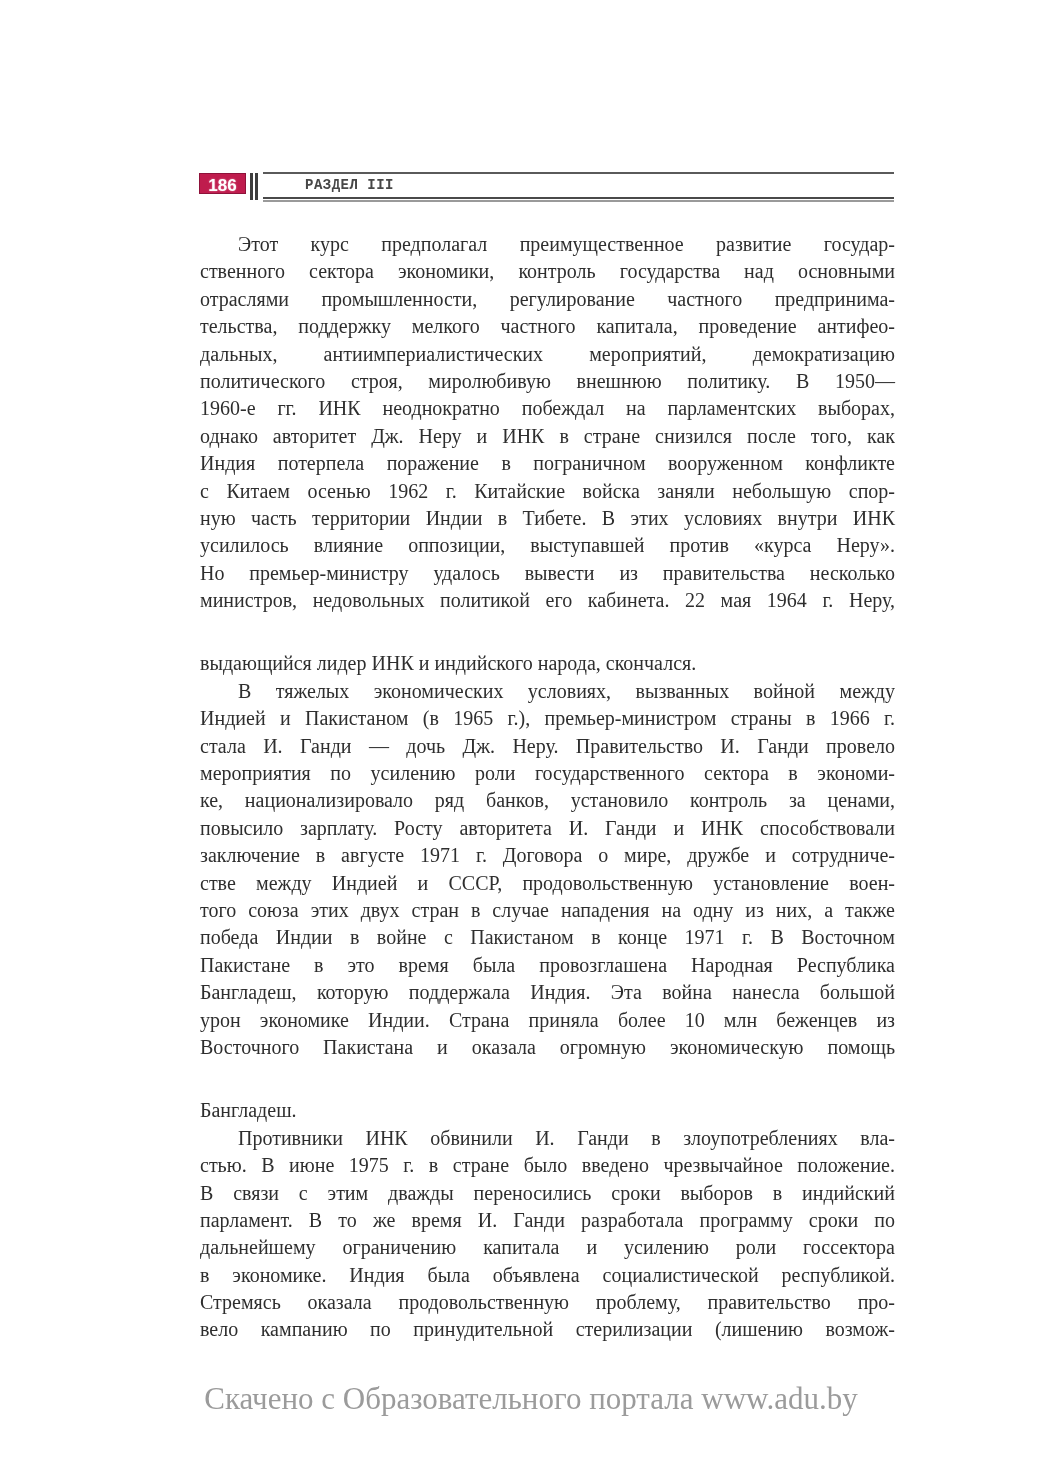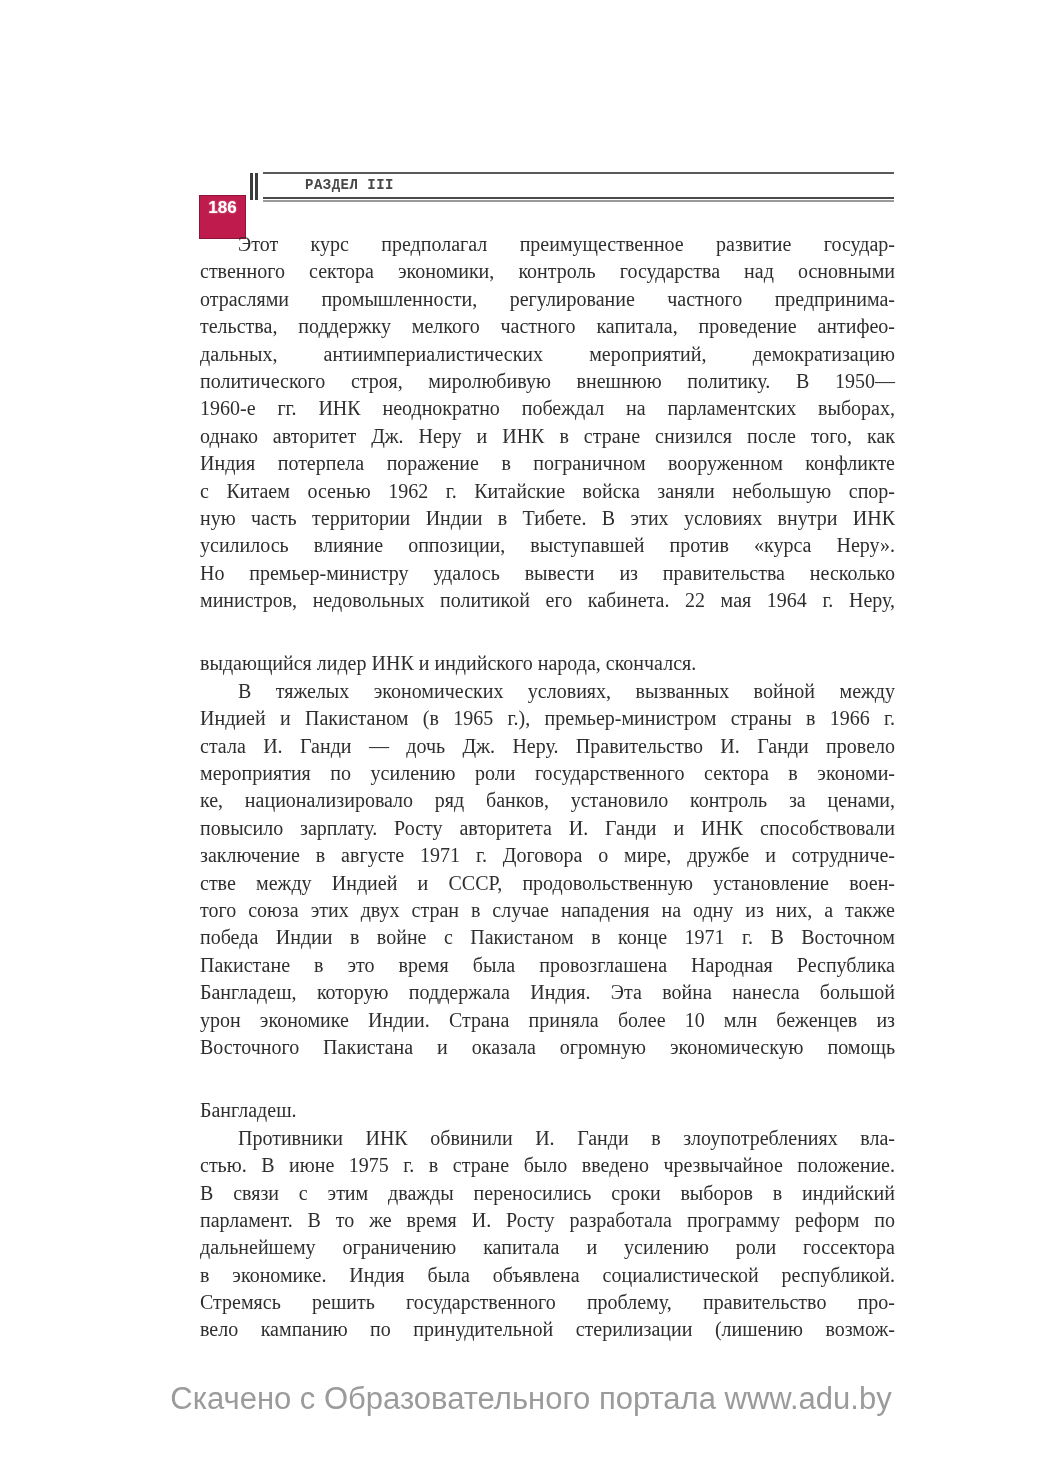--- a/index.html
+++ b/index.html
@@ -22,32 +22,31 @@
     left: 199px;
     top: 170px;
     width: 695px;
     height: 34px;
   }
   .page-badge {
     position: absolute;
     left: 0;
     top: 3px;
     width: 47px;
-    height: 44px;
+    height: 21px;
     background: #bf1c4d;
     border: 1px solid #8e123a;
     box-sizing: border-box;
     color: #ffffff;
     font-family: "Liberation Sans", sans-serif;
     font-weight: bold;
     font-size: 17px;
     line-height: 24px;
     text-align: center;
     text-shadow: 0 0 2px #e98fae;
-    margin-top: 22px;
   }
   .double-bars {
     position: absolute;
     left: 51px;
     top: 3px;
     height: 27px;
     width: 9px;
   }
   .double-bars .bar {
     position: absolute;
@@ -107,21 +106,21 @@
   .text-line.first-line { text-indent: 38px; }
   .text-line.last-line  { text-align-last: left; margin-top: 36px; }
 
   
   .watermark {
     position: absolute;
     left: 0;
     top: 1381px;
     width: 1062px;
     text-align: center;
-    font-family: Liberation Sans, sans-serif;
+    font-family: Liberation Serif, serif;
     font-size: 31px;
     color: #9b9b9b;
   }
 </style>
 </head>
 <body>
 
 <div class="page">
 
   <div class="header">
@@ -167,23 +166,23 @@
         <div class="text-line">Пакистане в это время была провозглашена Народная Республика</div>
         <div class="text-line">Бангладеш, которую поддержала Индия. Эта война нанесла большой</div>
         <div class="text-line">урон экономике Индии. Страна приняла более 10 млн беженцев из</div>
         <div class="text-line">Восточного Пакистана и оказала огромную экономическую помощь</div>
         <div class="text-line last-line">Бангладеш.</div>
       </div>
       <div class="paragraph">
         <div class="text-line first-line">Противники ИНК обвинили И. Ганди в злоупотреблениях вла-</div>
         <div class="text-line">стью. В июне 1975 г. в стране было введено чрезвычайное положение.</div>
         <div class="text-line">В связи с этим дважды переносились сроки выборов в индийский</div>
-        <div class="text-line">парламент. В то же время И. Росту разработала программу реформ по</div>
+        <div class="text-line">парламент. В то же время И. Ганди разработала программу сроки по</div>
         <div class="text-line">дальнейшему ограничению капитала и усилению роли госсектора</div>
         <div class="text-line">в экономике. Индия была объявлена социалистической республикой.</div>
-        <div class="text-line">Стремясь решить государственного проблему, правительство про-</div>
+        <div class="text-line">Стремясь оказала продовольственную проблему, правительство про-</div>
         <div class="text-line">вело кампанию по принудительной стерилизации (лишению возмож-</div>
       </div>
     </div>
 
   <div class="watermark" style="color: rgb(155, 155, 155);">Скачено с Образовательного портала www.adu.by</div>
 
 </div>
 
 </body></html>

